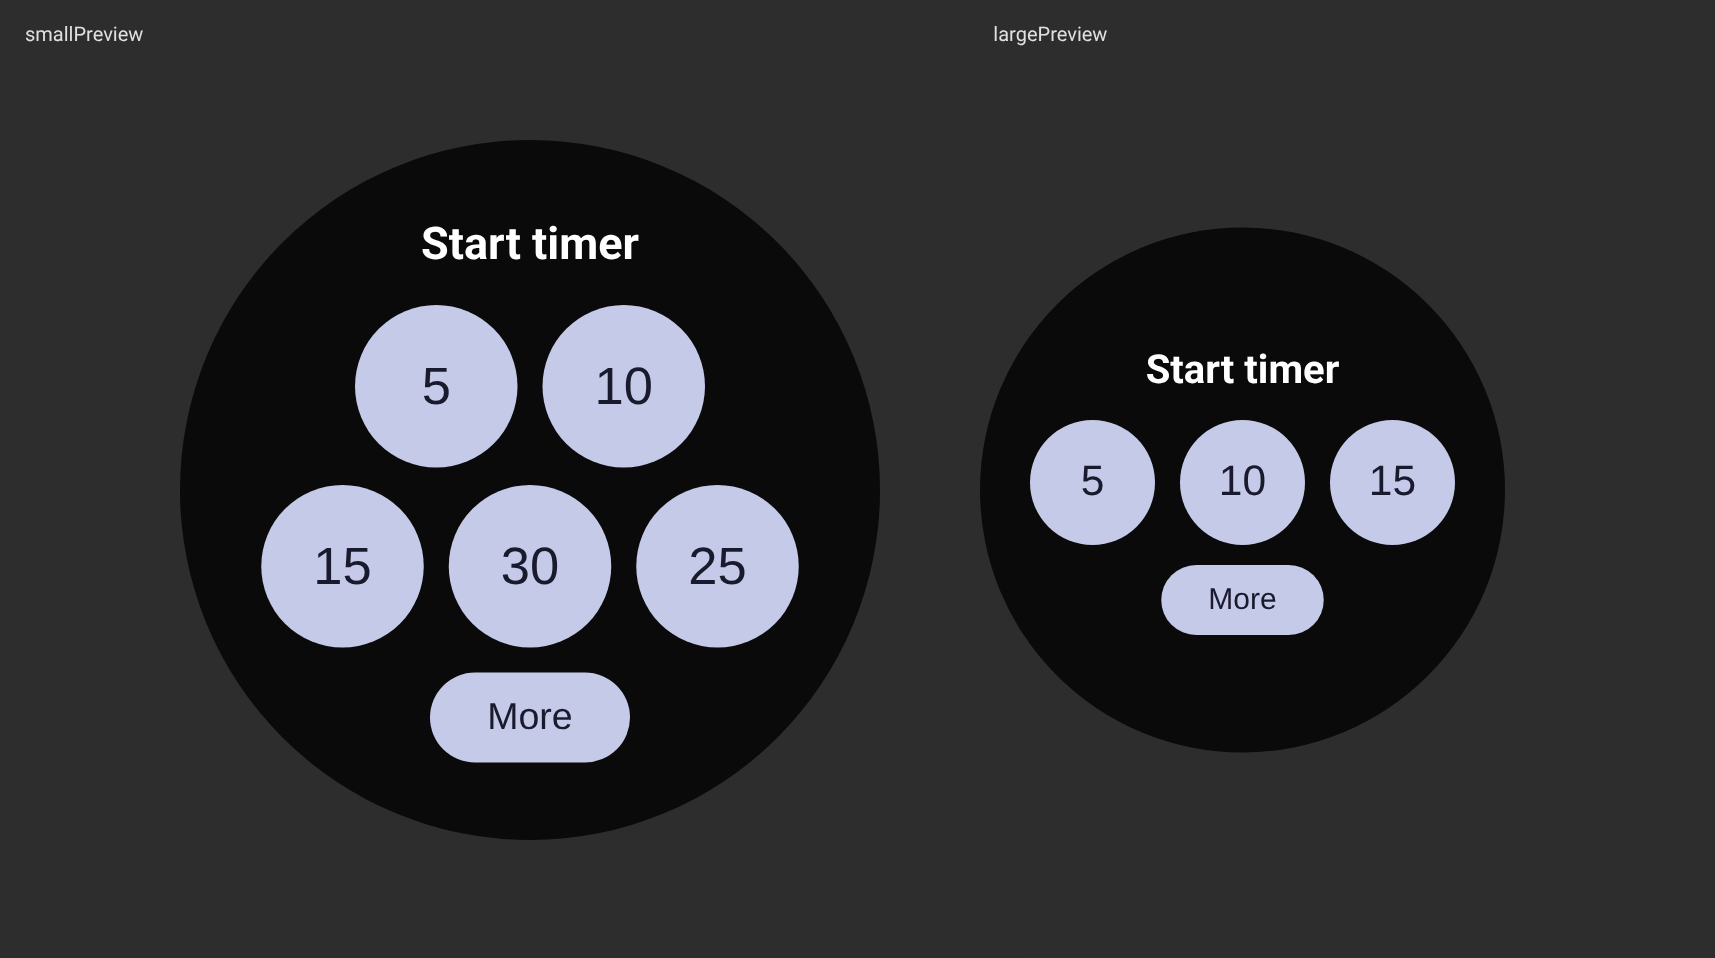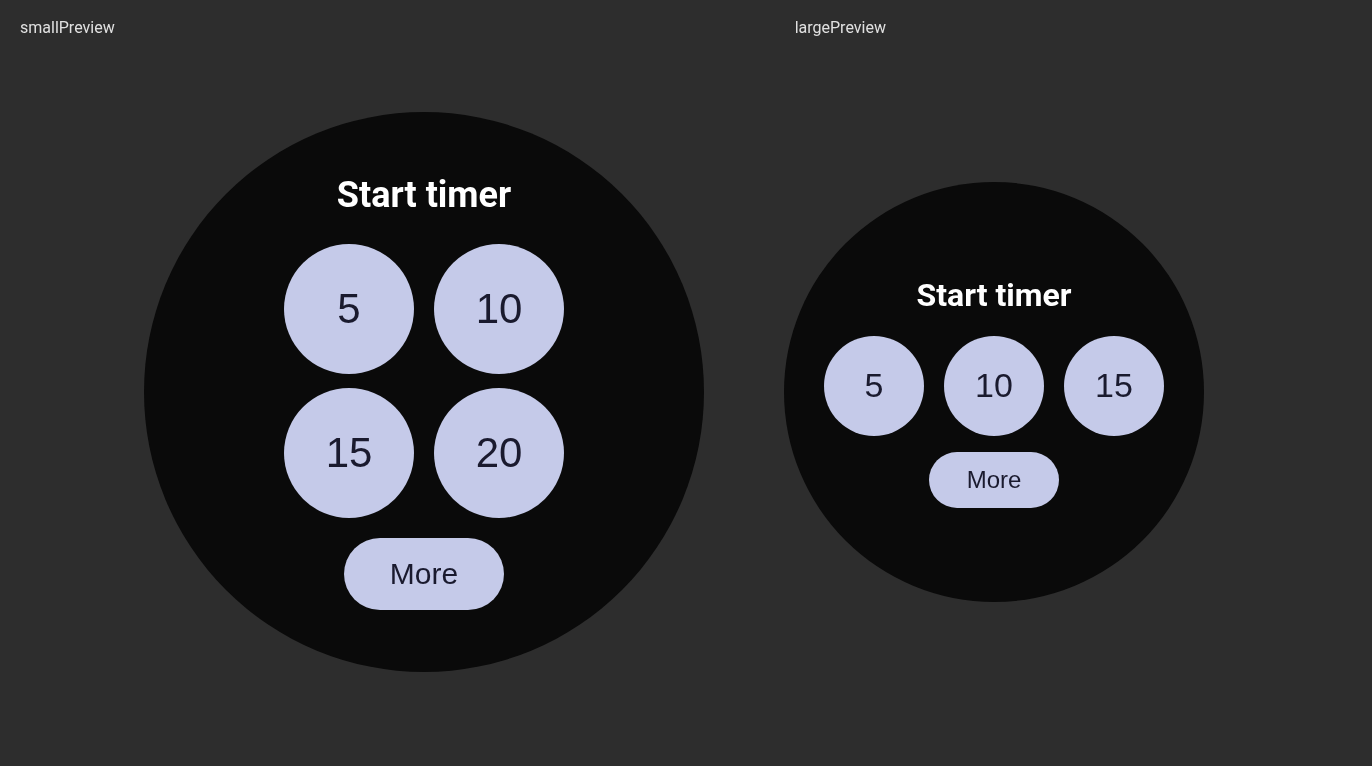--- a/index.html
+++ b/index.html
@@ -175,21 +175,22 @@
 
   <div class="watch-circle-large">
     <div class="watch-title">Start timer</div>
     <div class="timer-grid-large">
       <div class="timer-row">
         <button class="timer-btn-circle-large">5</button>
         <button class="timer-btn-circle-large">10</button>
       </div>
       <div class="timer-row">
         <button class="timer-btn-circle-large">15</button>
-        <button class="timer-btn-circle-large">20</button>
+        <button class="timer-btn-circle-large">30</button>
+        <button class="timer-btn-circle-large">25</button>
       </div>
       <button class="timer-btn-more-large">More</button>
     </div>
   </div>
 
   <div class="watch-circle-small">
     <div class="watch-title-small">Start timer</div>
     <div class="timer-grid-small">
       <div class="timer-row">
         <button class="timer-btn-circle-small">5</button>

